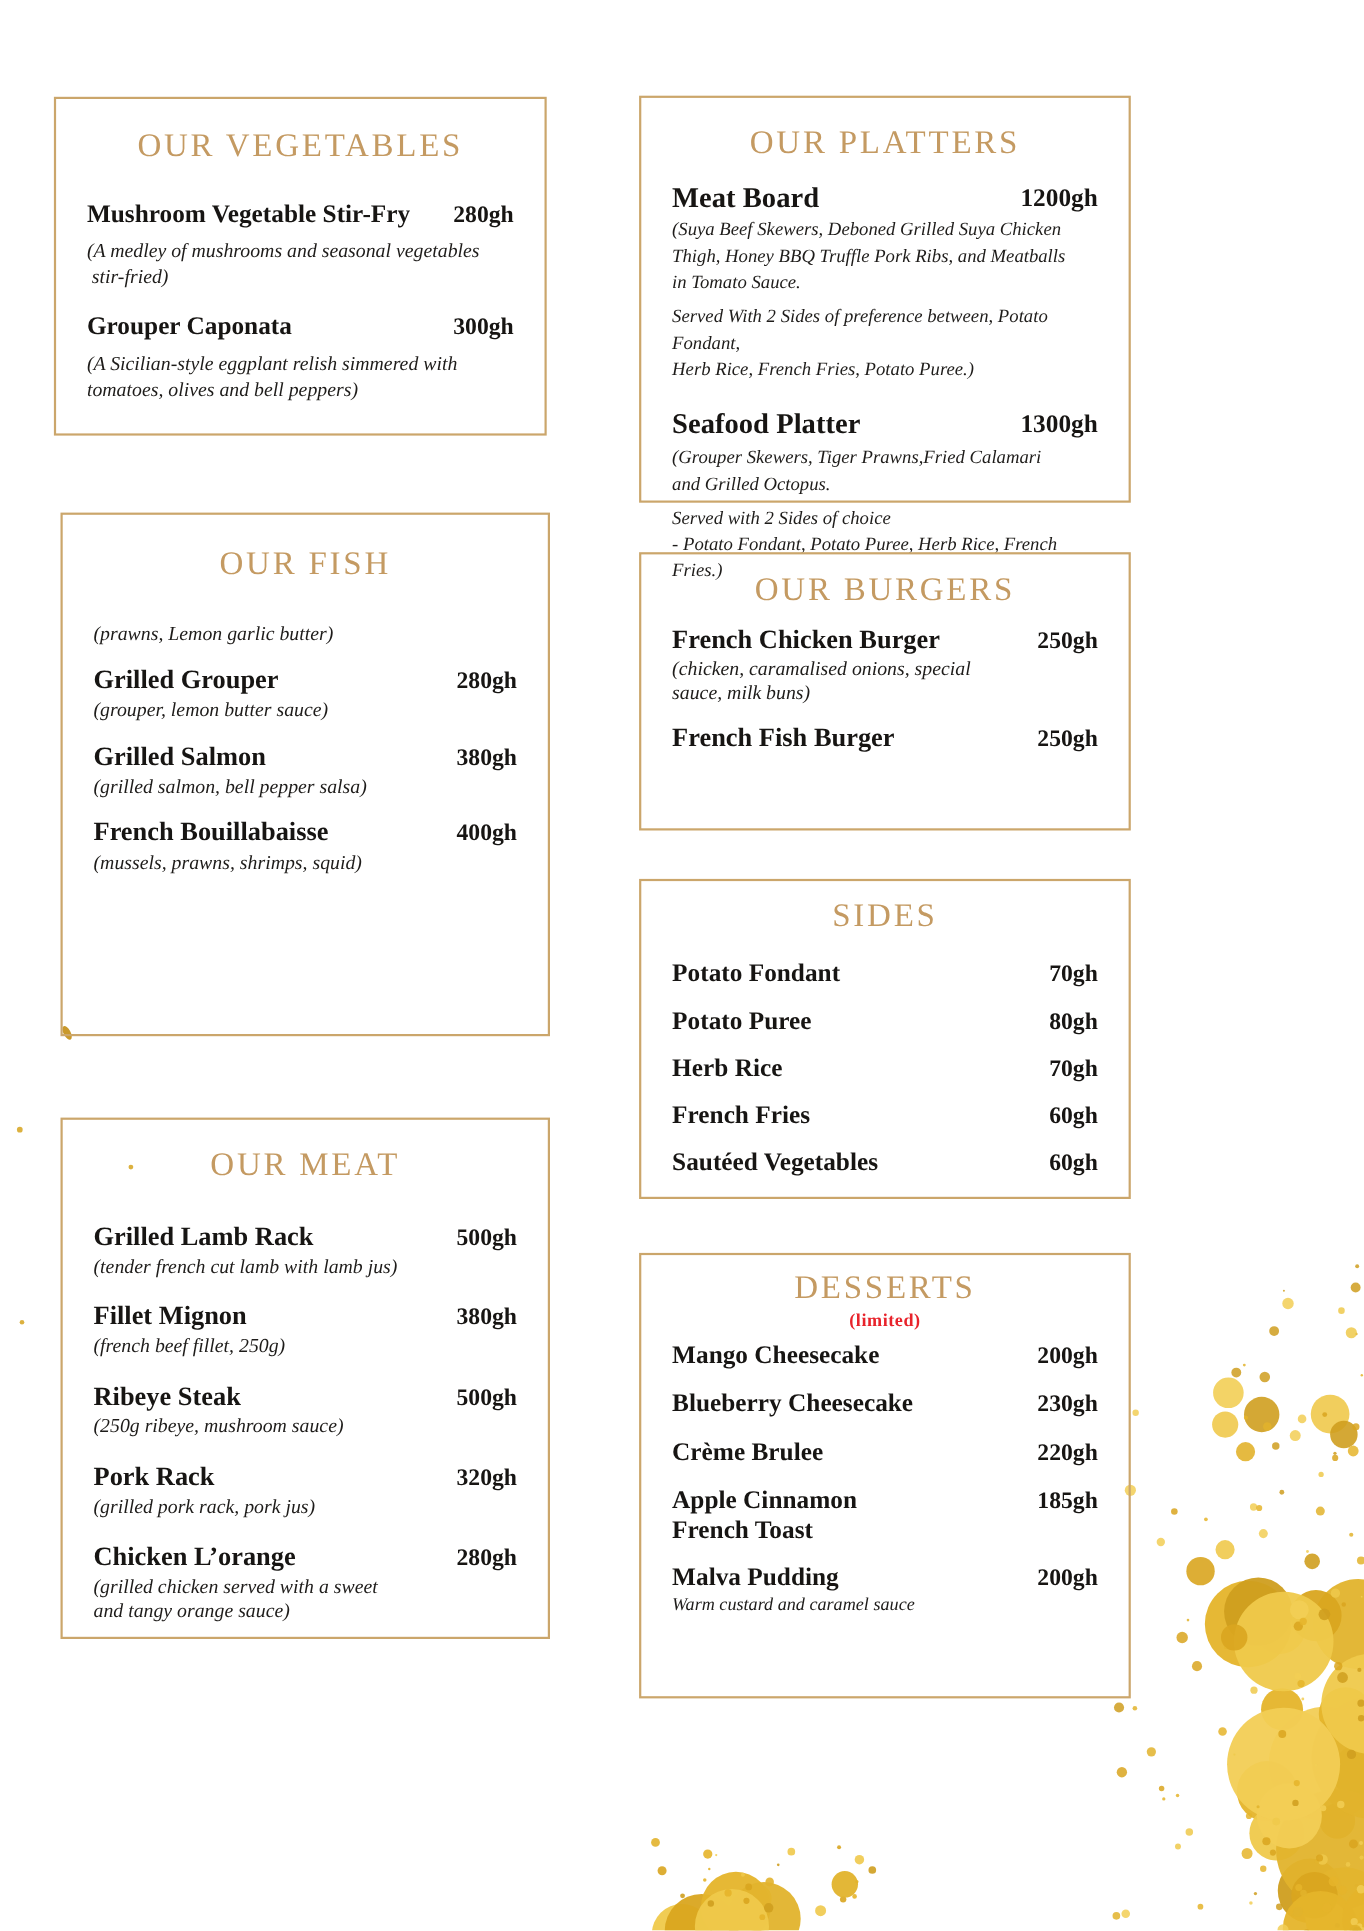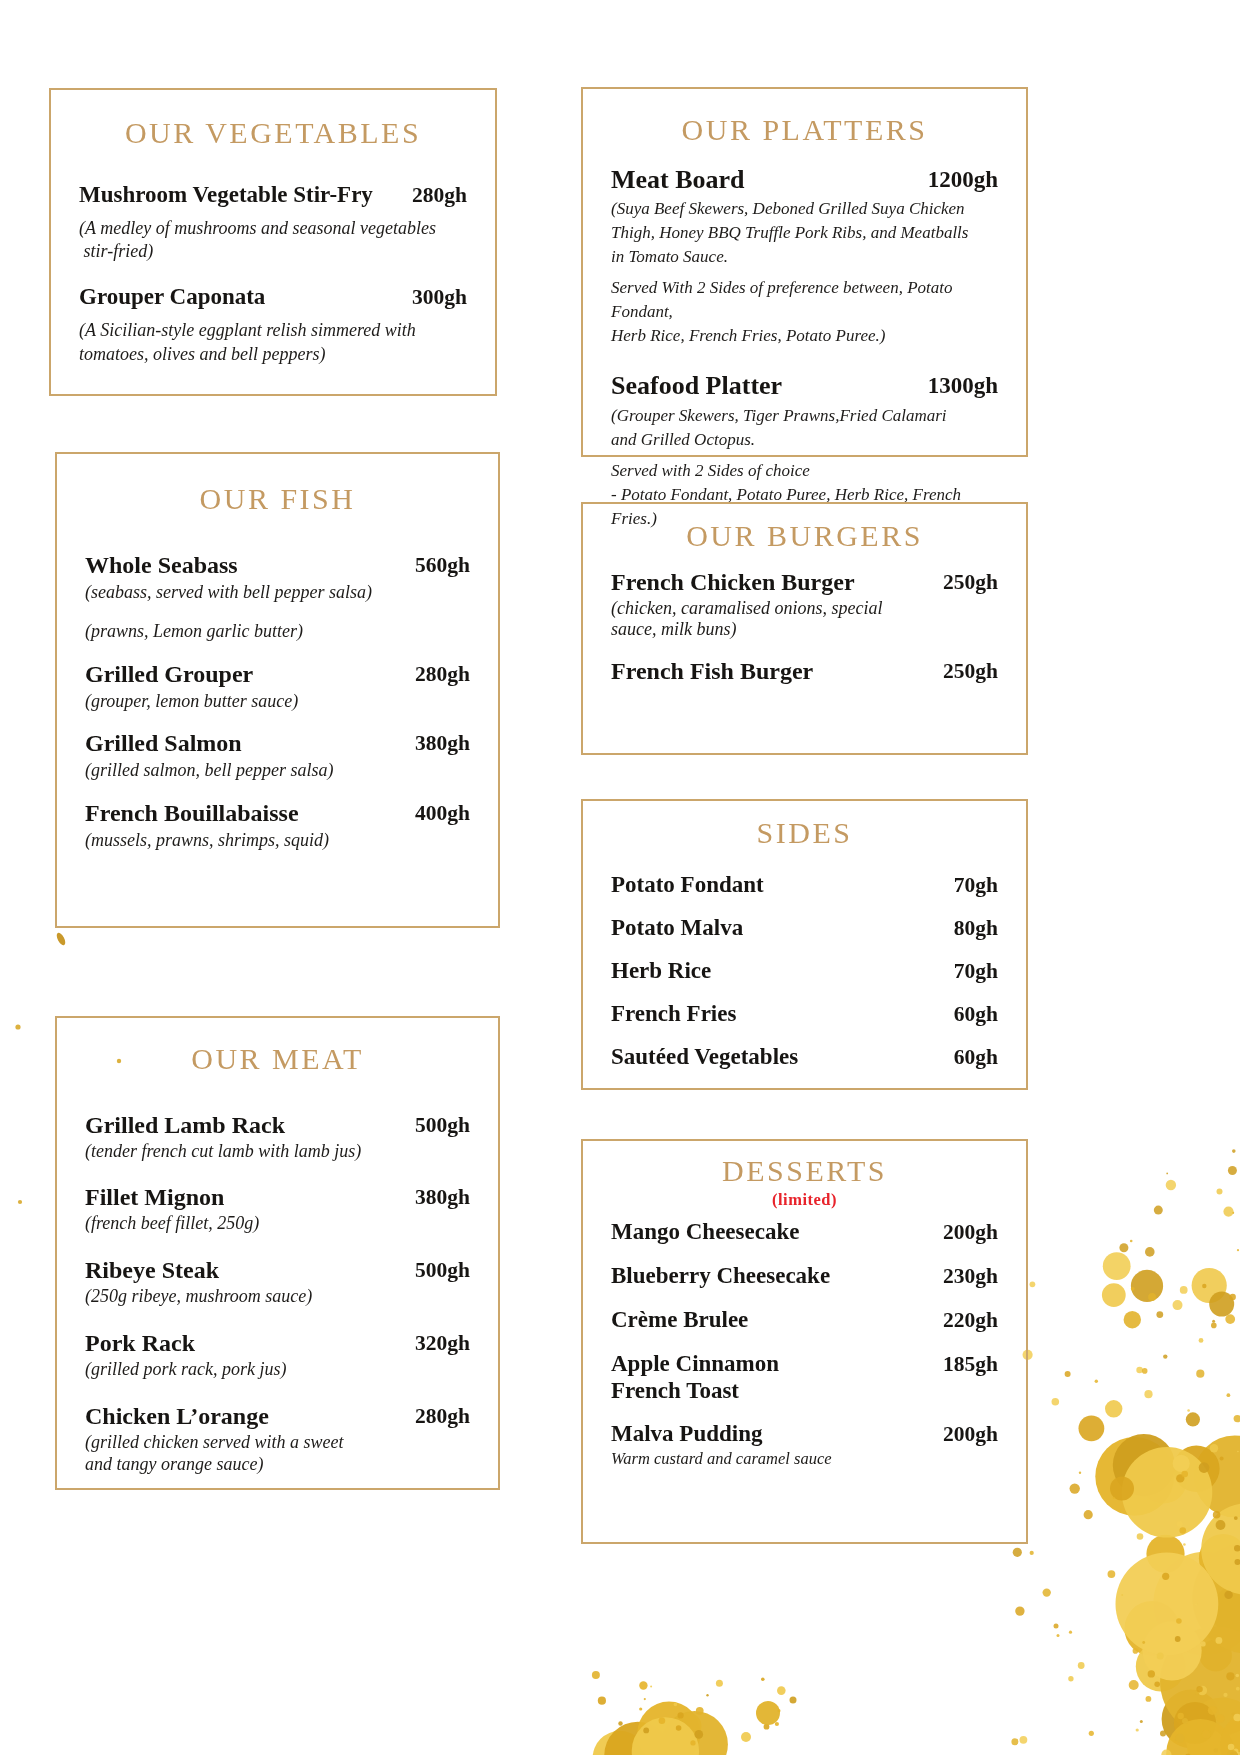--- a/index.html
+++ b/index.html
@@ -27,21 +27,21 @@
     margin-top:1px;letter-spacing:.5px;
   }
   .item{margin-top:18px;}
   .row{display:flex;justify-content:space-between;align-items:flex-start;gap:10px;}
   .name{font-weight:700;font-size:23px;line-height:1.2;white-space:pre-wrap;color:var(--text);}
   .price{font-weight:700;font-size:21.5px;line-height:1.35;white-space:nowrap;color:var(--text);}
   .desc{font-style:italic;font-size:18px;line-height:1.25;white-space:pre-wrap;color:#1e1c1a;margin-top:2px;}
 
   
   #box-vegetables{left:49px; top:88px;  width:448px;height:308px;}
-  #box-fish      {left:55px; top:452px; width:445px;height:476px;}
+  #box-fish      {left:55px; top:466px; width:445px;height:476px;}
   #box-meat      {left:55px; top:1016px;width:445px;height:474px;}
   #box-platters  {left:581px;top:87px;  width:447px;height:370px;}
   #box-burgers   {left:581px;top:502px; width:447px;height:253px;}
   #box-sides     {left:581px;top:799px; width:447px;height:291px;}
   #box-desserts  {left:581px;top:1139px;width:447px;height:405px;}
 
   
   #box-vegetables .title{margin-top:26px;}
   #box-vegetables .item:first-child{margin-top:30px;}
   #box-vegetables .item{margin-top:20px;}
@@ -293,27 +293,20 @@
             </div>
             <div class="desc">(A Sicilian-style eggplant relish simmered with
 tomatoes, olives and bell peppers)</div>
           </div>
         </div>
       </section>
       <section class="box" id="box-fish">
         <h2 class="title">OUR FISH</h2>
         <div class="items">
           <div class="item">
-            <div class="row">
-              <span class="name">Whole Seabass</span>
-              <span class="price">560gh</span>
-            </div>
-            <div class="desc">(seabass, served with bell pepper salsa)</div>
-          </div>
-          <div class="item">
             <div class="desc">(prawns, Lemon garlic butter)</div>
           </div>
           <div class="item">
             <div class="row">
               <span class="name">Grilled Grouper</span>
               <span class="price">280gh</span>
             </div>
             <div class="desc">(grouper, lemon butter sauce)</div>
           </div>
           <div class="item">
@@ -422,21 +415,21 @@
         <h2 class="title">SIDES</h2>
         <div class="items">
           <div class="item">
             <div class="row">
               <span class="name">Potato Fondant</span>
               <span class="price">70gh</span>
             </div>
           </div>
           <div class="item">
             <div class="row">
-              <span class="name">Potato Malva</span>
+              <span class="name">Potato Puree</span>
               <span class="price">80gh</span>
             </div>
           </div>
           <div class="item">
             <div class="row">
               <span class="name">Herb Rice</span>
               <span class="price">70gh</span>
             </div>
           </div>
           <div class="item">

